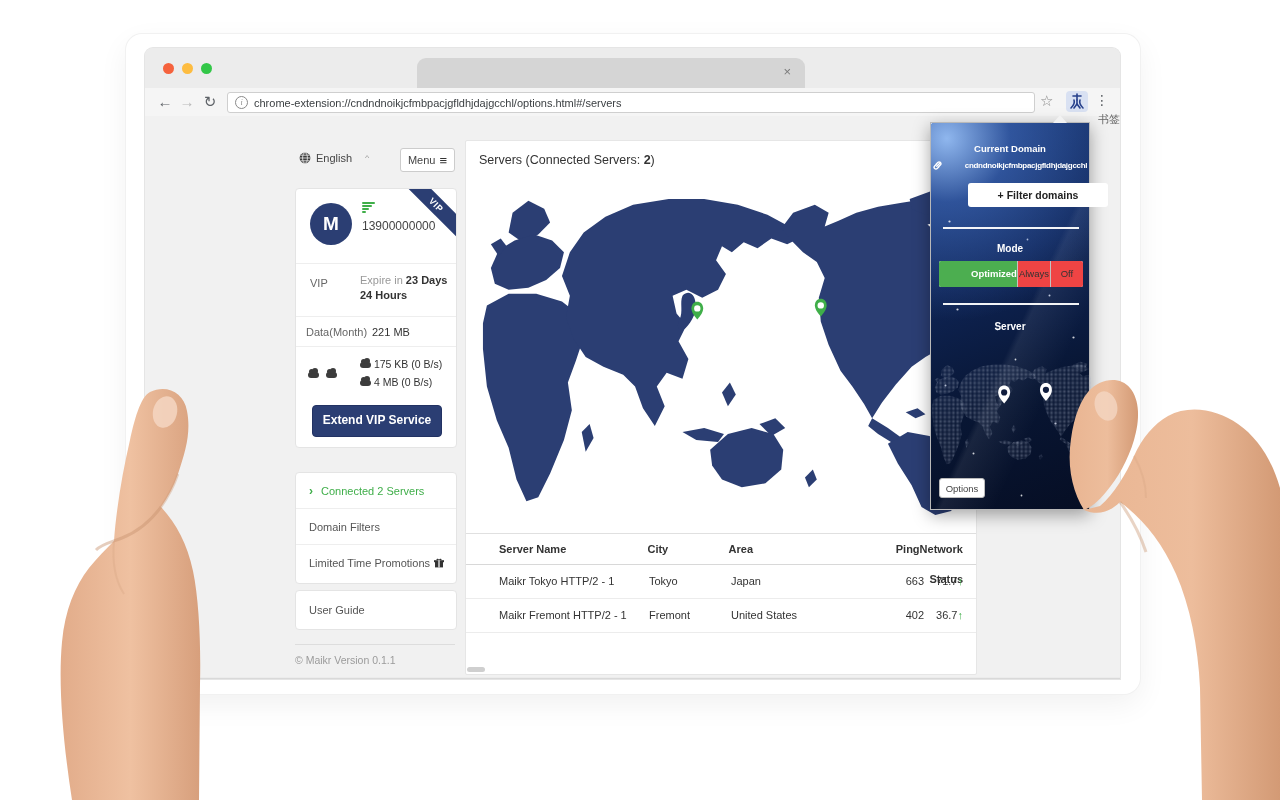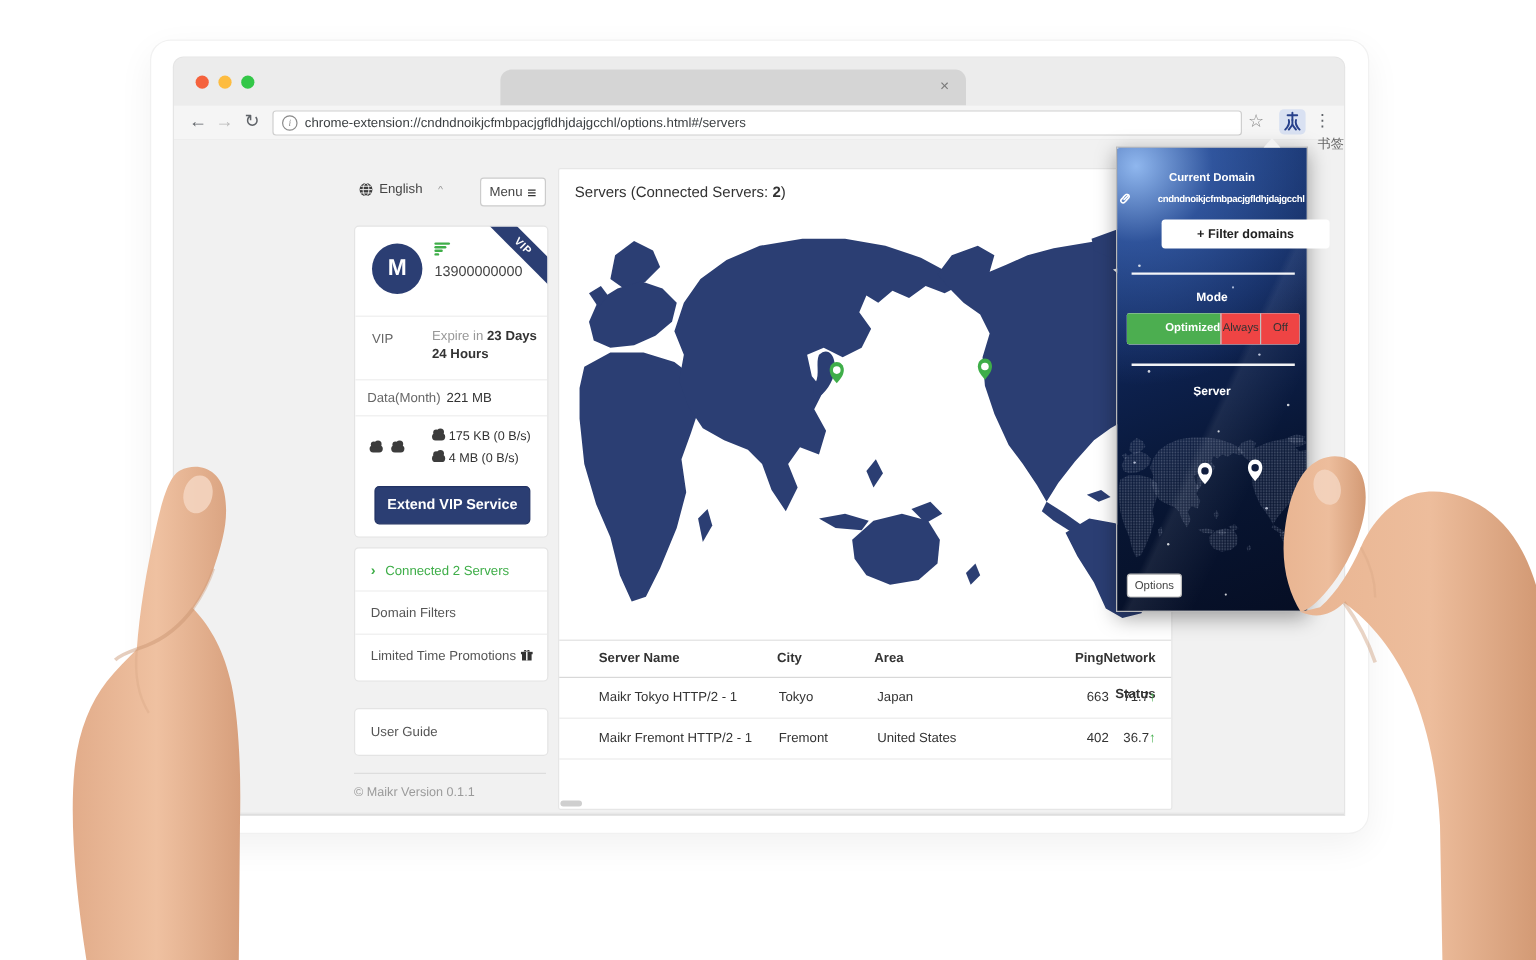--- a/index.html
+++ b/index.html
@@ -58,21 +58,21 @@
   .lbl{font-size:11px;color:#666;}
   .expire-wrap{position:absolute;left:64px;top:84px;width:90px;font-size:11px;color:#999;line-height:15px;}
   .expire-wrap b{color:#333;}
   .data-val{font-weight:normal;color:#333;font-size:11px;}
   .cloud{display:inline-block;position:relative;width:11px;height:6px;background:#3c3c3c;border-radius:4px;vertical-align:middle;}
   .cloud::before{content:"";position:absolute;left:1px;top:-3px;width:5px;height:5px;background:#3c3c3c;border-radius:50%;}
   .cloud::after{content:"";position:absolute;right:1px;top:-4px;width:6px;height:6px;background:#3c3c3c;border-radius:50%;}
   .traffic-line{font-size:10.5px;color:#333;line-height:18px;white-space:nowrap;}
   .extend-btn{position:absolute;left:16px;top:216px;width:128px;height:30px;background:#2b3e73;border:1px solid #223263;
     border-radius:4px;color:#fff;font-size:12px;font-weight:bold;text-align:center;line-height:28px;}
-  .nav-card{left:150px;top:340px;width:160px;height:110px;}
+  .nav-card{left:150px;top:356px;width:160px;height:110px;}
   .nav-item{position:absolute;left:0;width:100%;height:36px;line-height:36px;padding-left:13px;box-sizing:border-box;
     font-size:11px;color:#555;border-bottom:1px solid #eee;}
   .nav-item.active{color:#3fae49;}
   .nav-chev{color:#3fae49;font-weight:bold;margin-right:8px;font-size:12px;}
   .guide-card{left:150px;top:474px;width:160px;height:38px;}
   .guide-lbl{position:absolute;left:13px;top:0;line-height:38px;font-size:11px;color:#555;}
   .side-div{position:absolute;left:150px;top:528px;width:160px;border-top:1px solid #ddd;}
   .side-foot{position:absolute;left:150px;top:538px;font-size:10.5px;color:#9b9b9b;}
 
   

